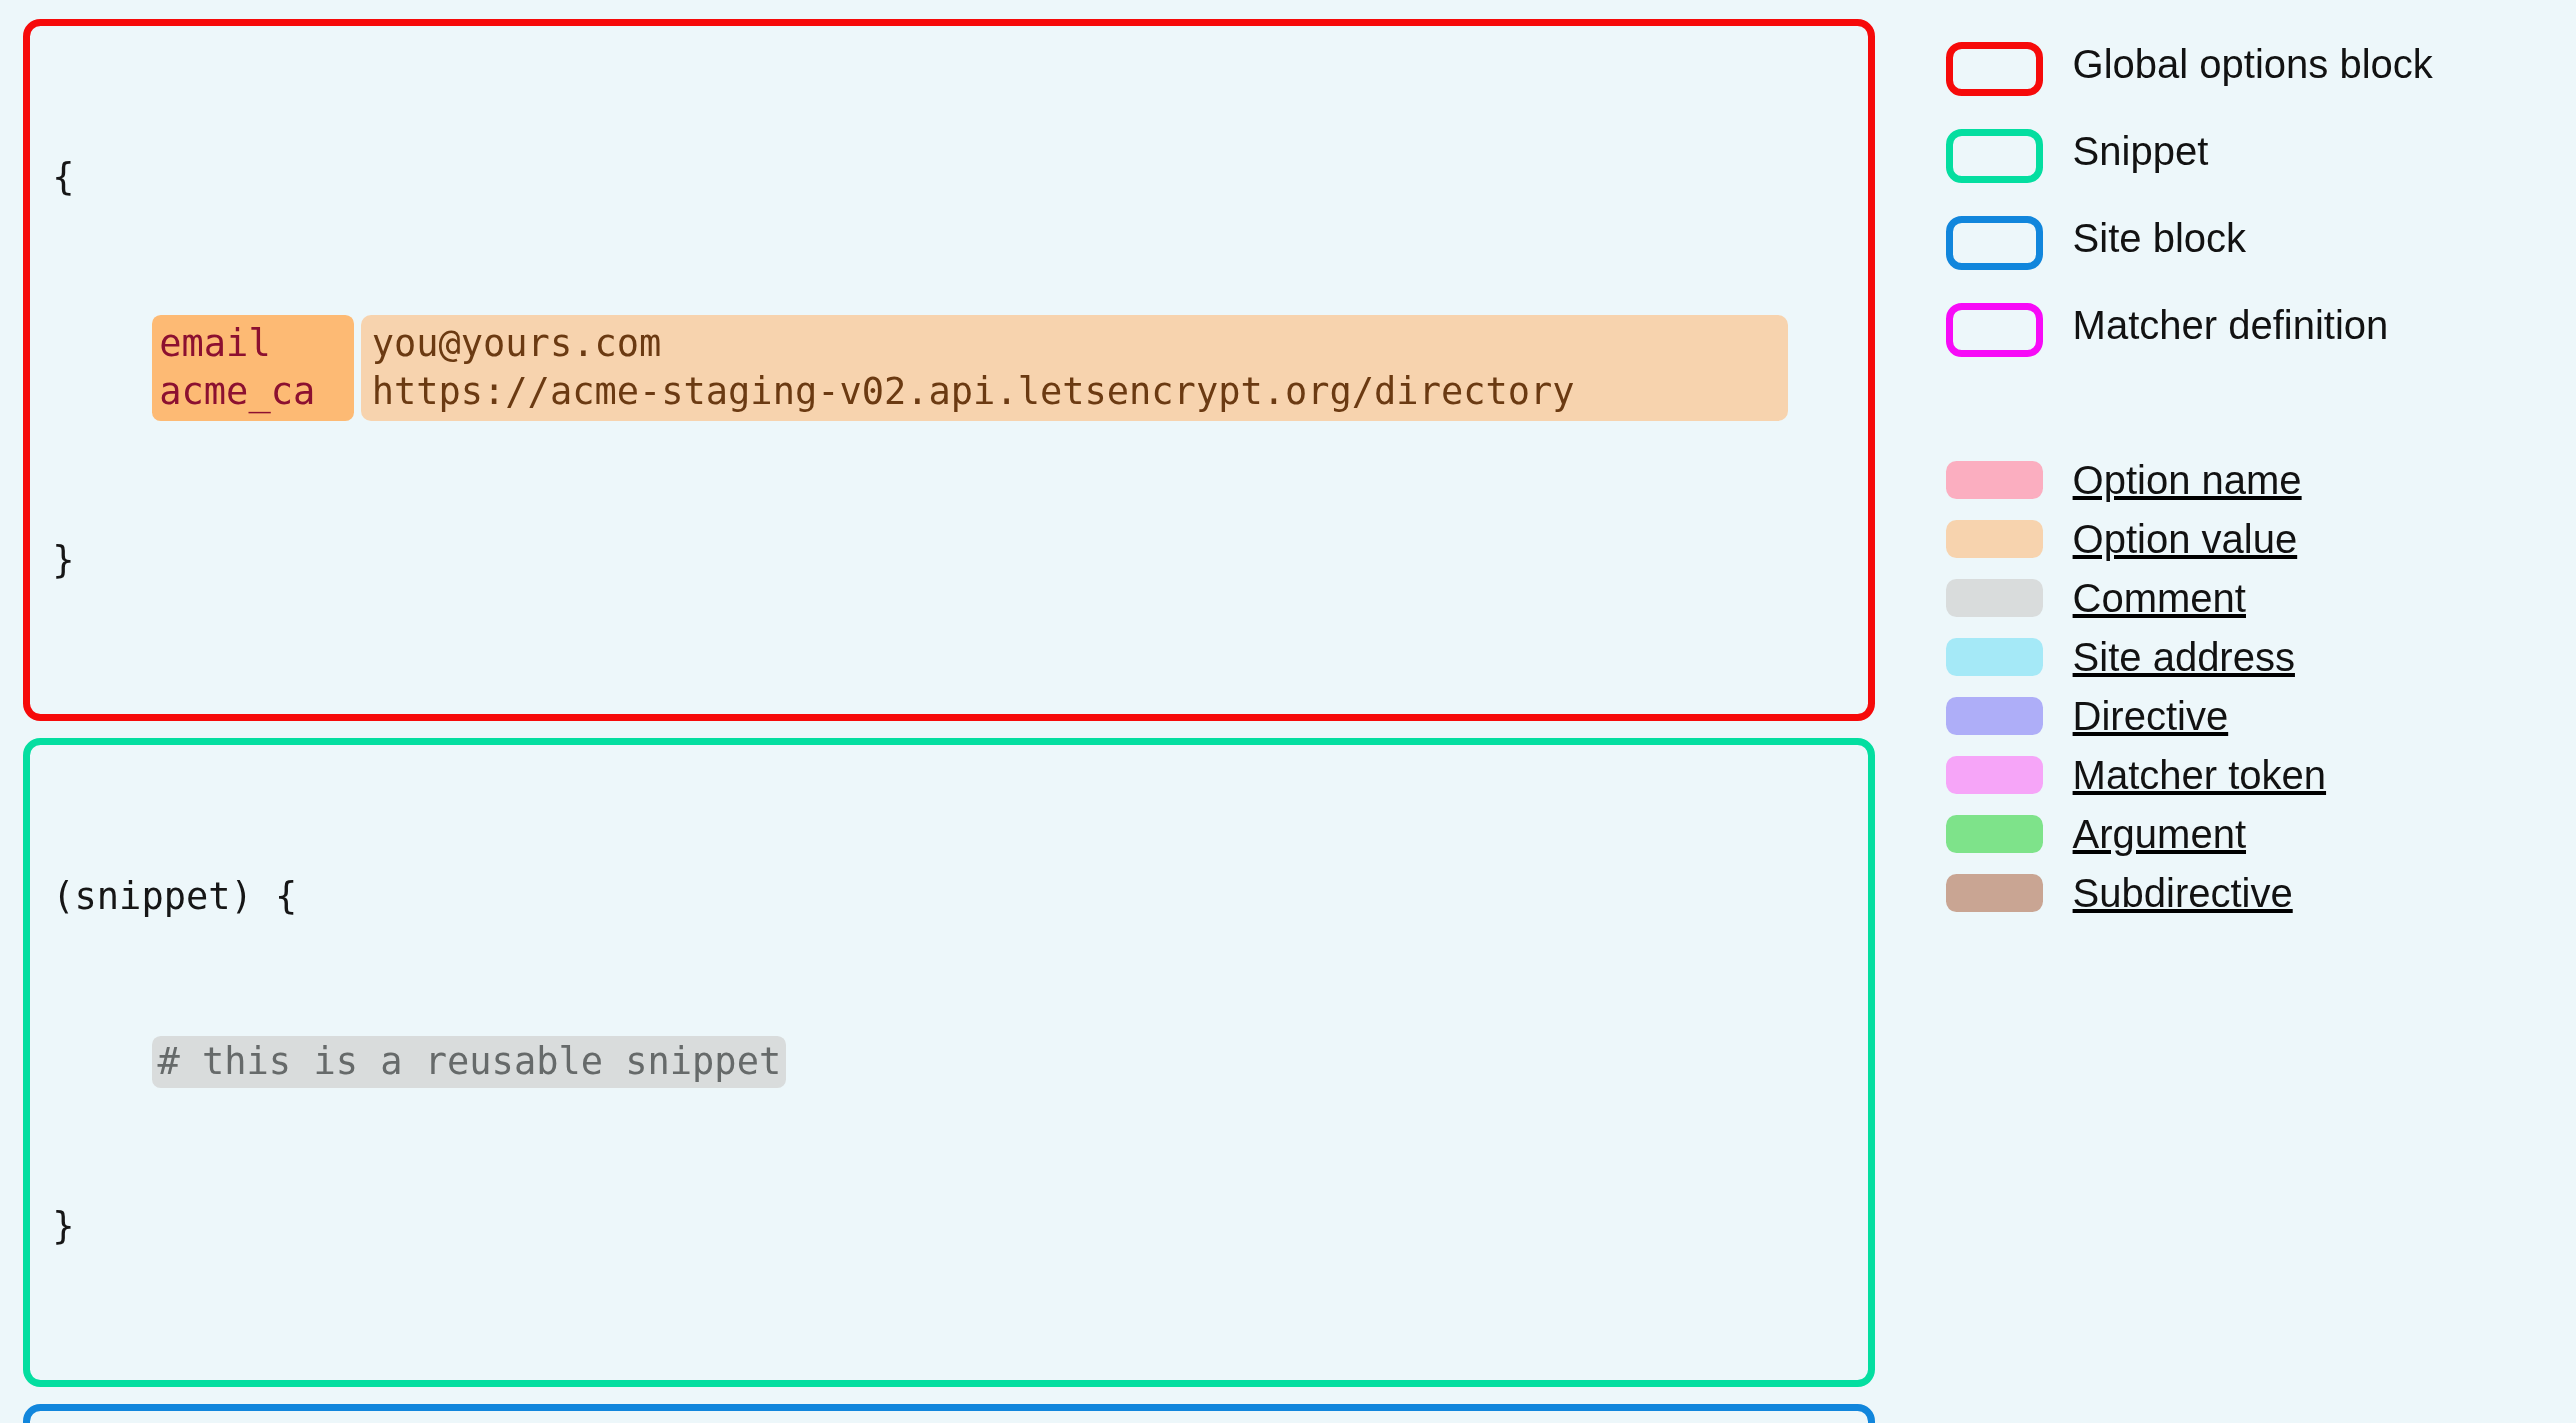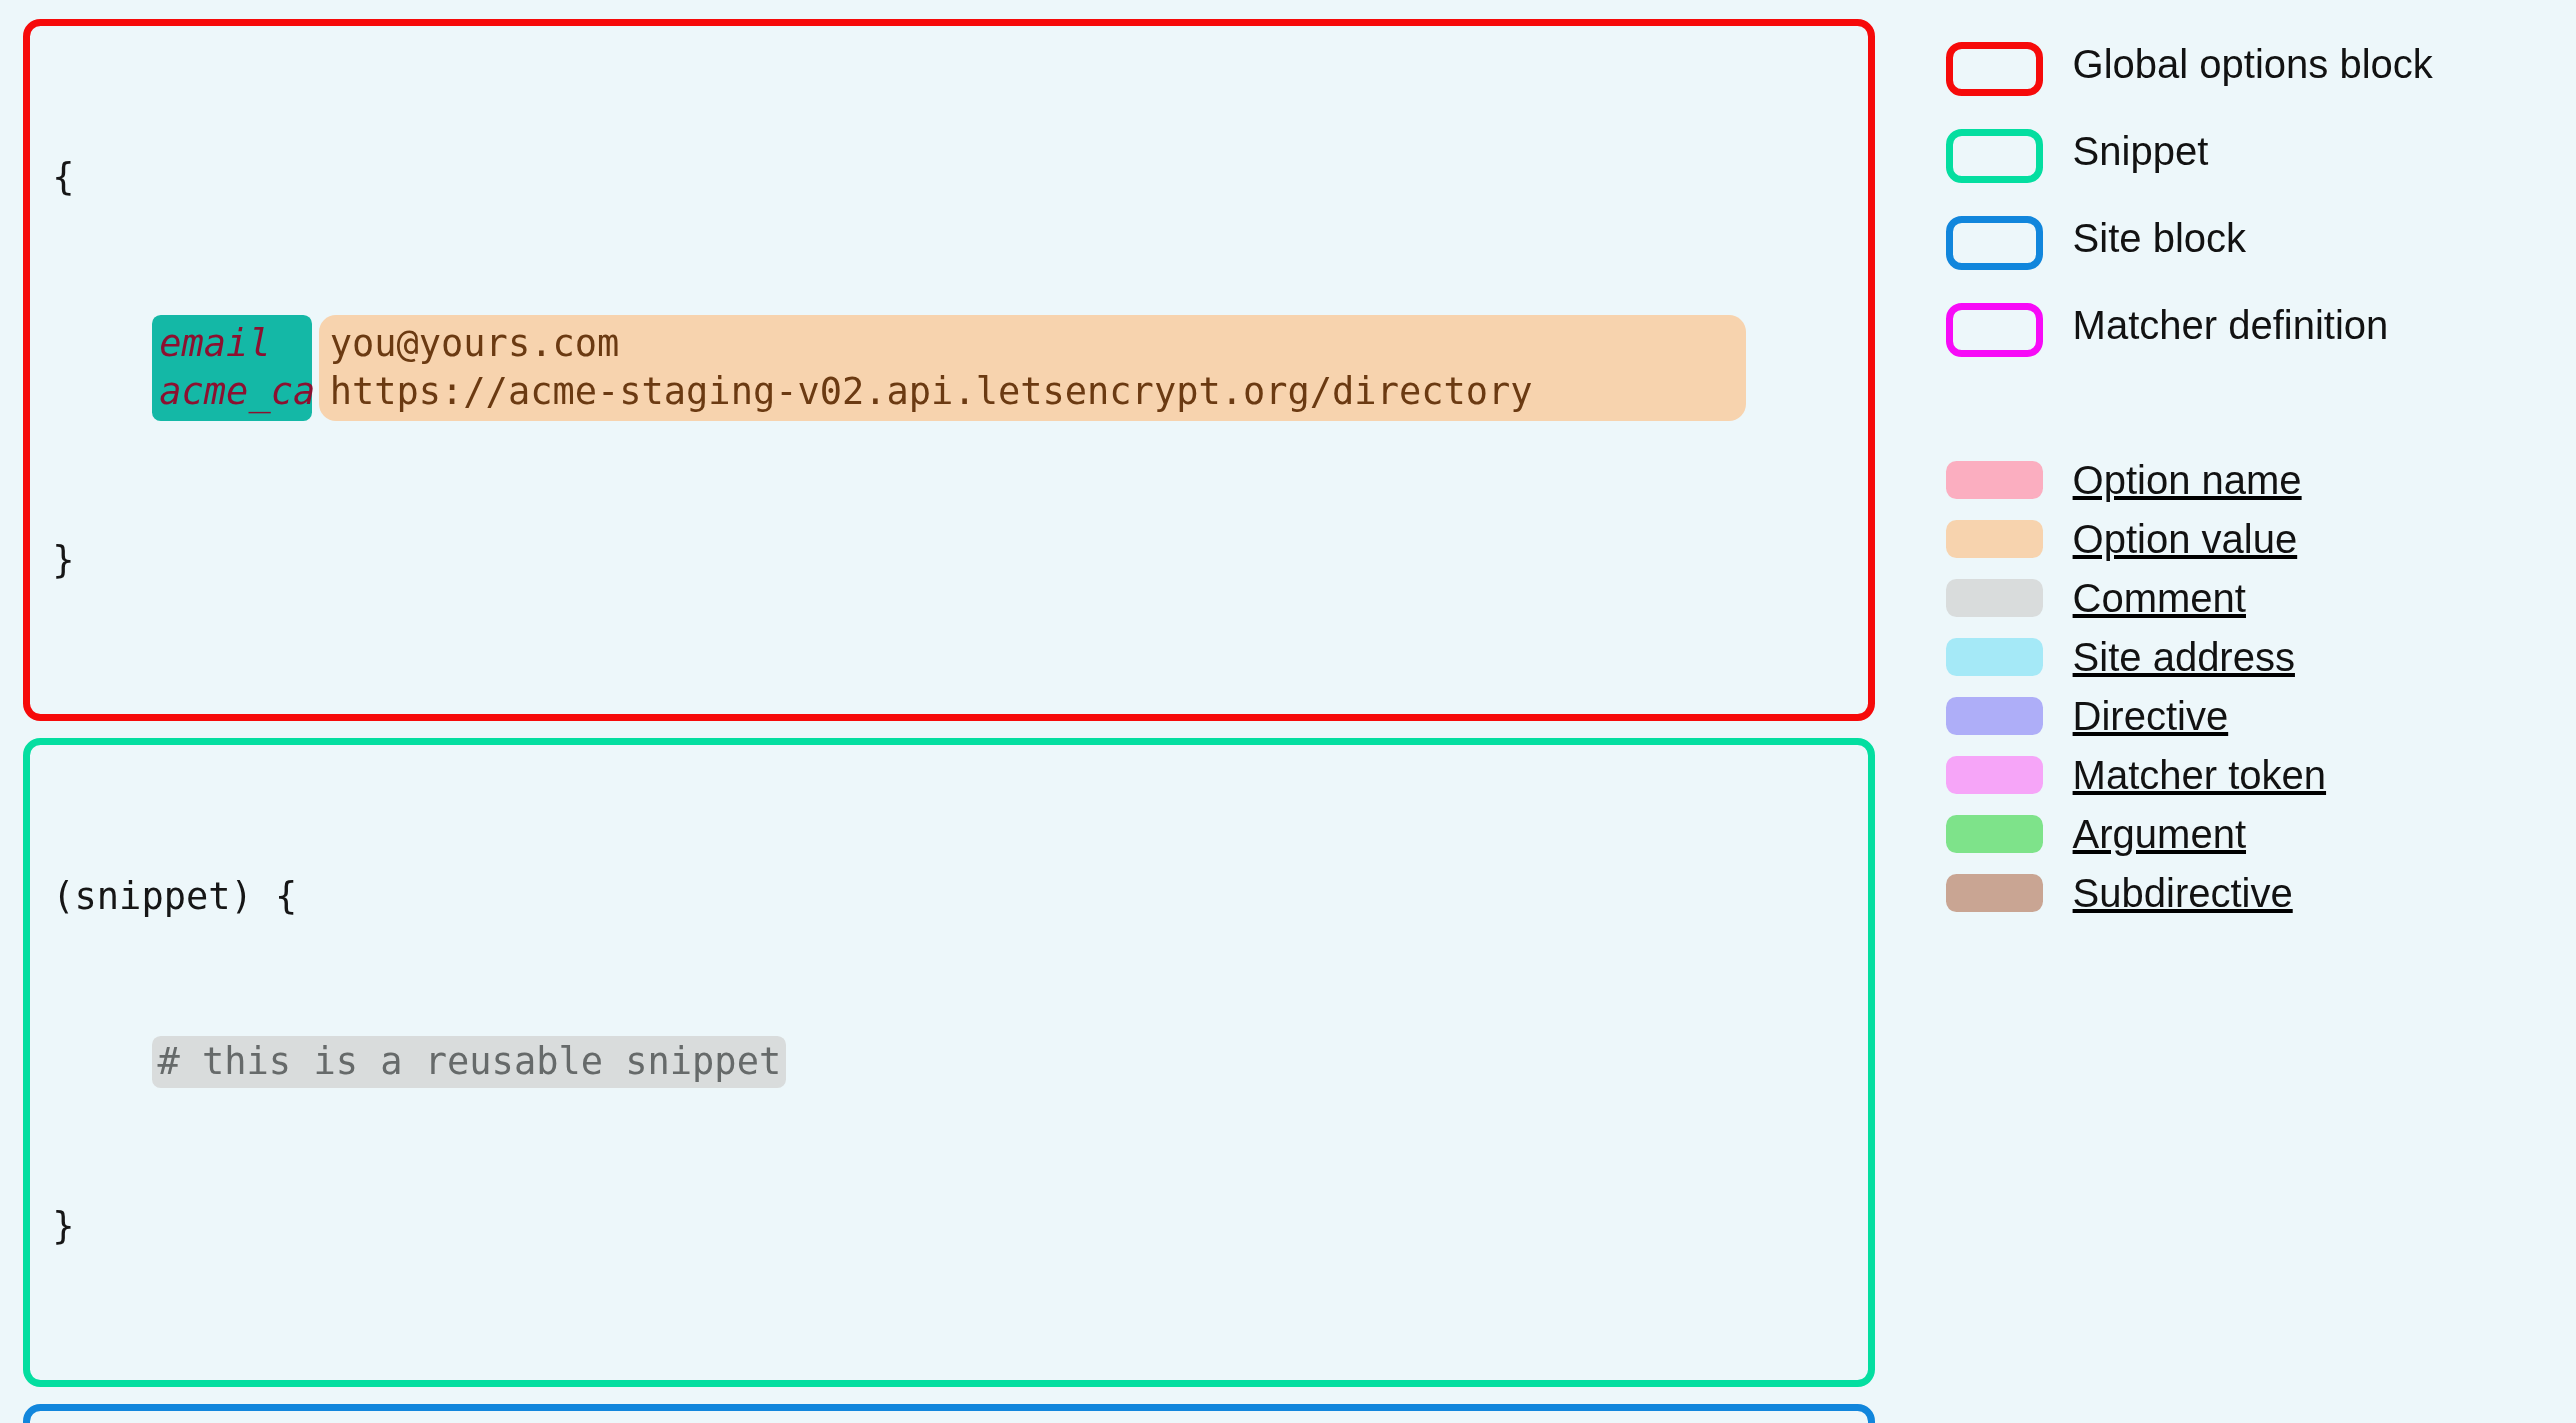--- a/index.html
+++ b/index.html
@@ -67,40 +67,39 @@
   .t-comment   { background: #d9dcdc; color: #666a6a; text-align: right; }
 
   
   .optgrid {
     display: inline-block;
     vertical-align: top;
   }
   .optnames {
     display: inline-block;
     vertical-align: top;
-    background: #14b8a6;
+    background: #fdba74;
     border-radius: 8.7px;
     padding: 5.2px 7px;
-    width: 160px;
-    box-sizing: border-box;
-    font-style: italic;
+    width: 202px;
+    box-sizing: border-box;
   }
   .optnames span {
     display: block;
     color: #8c1030;
     font-family: "DejaVu Sans Mono", monospace;
     font-size: 37px;
     line-height: 48px;
     white-space: pre;
   }
   .optvals {
     display: inline-block;
     vertical-align: top;
     background: #f7d3ae;
-    border-radius: 17px;
+    border-radius: 10px;
     padding: 5.2px 10.4px;
     width: 1427px;
     box-sizing: border-box;
     margin-left: 7px;
   }
   .optvals span {
     display: block;
     color: #6b3a12;
     font-family: "DejaVu Sans Mono", monospace;
     font-size: 37px;

